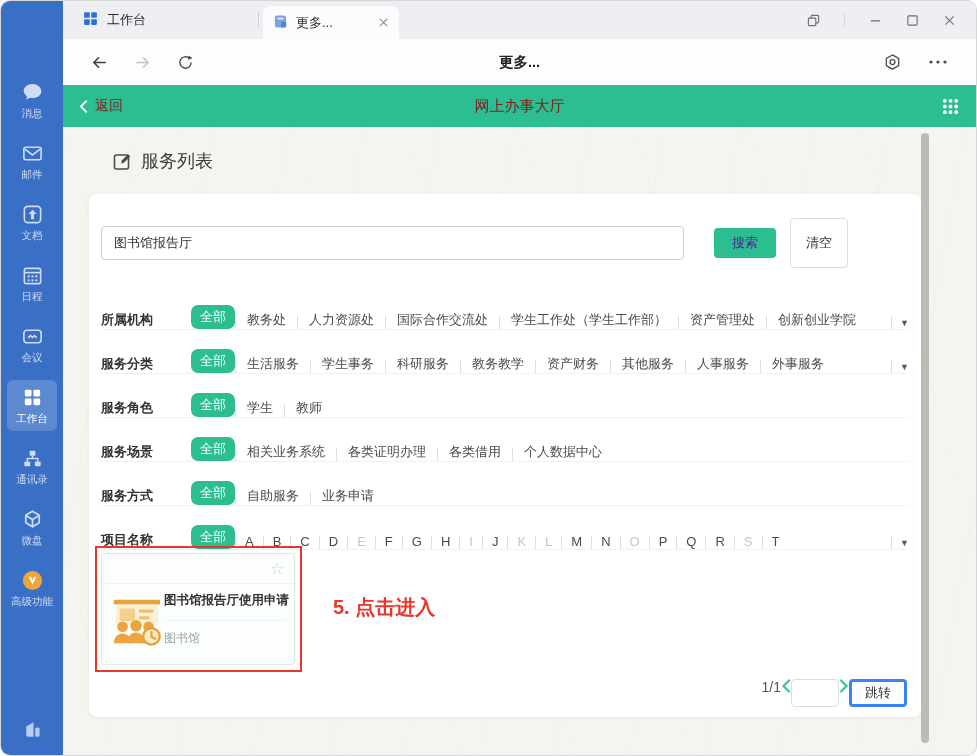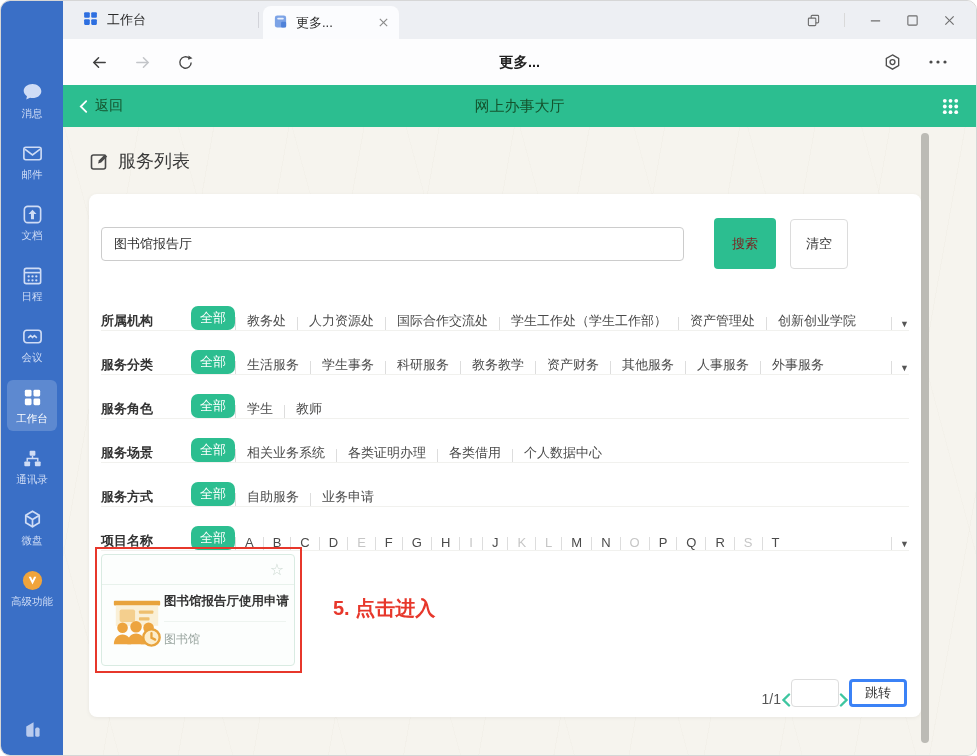--- a/index.html
+++ b/index.html
@@ -30,36 +30,36 @@
   .winctl .ctl{display:flex; cursor:pointer;}
   .ctl-sep{width:1px; height:14px; background:#d9d9d9;}
 
   
   .toolbar{height:46px; background:#fdfdfe; display:flex; align-items:center; gap:26px; padding:0 28px; position:relative; flex:0 0 auto;}
   .tb-icon{display:flex; cursor:pointer;}
   .tb-title{position:absolute; left:0; right:0; text-align:center; font-size:14.5px; font-weight:bold; color:#1f1f1f; pointer-events:none;}
   .tb-right{margin-left:auto; display:flex; align-items:center; gap:26px; z-index:1;}
 
   
-  .appheader{height:42px; background:var(--green); display:flex; align-items:center; padding:0 16px; position:relative; color:#14532d; flex:0 0 auto;}
+  .appheader{height:42px; background:var(--green); display:flex; align-items:center; padding:0 16px; position:relative; color:#7f1d1d; flex:0 0 auto;}
   .hd-back{display:flex; align-items:center; gap:7px; font-size:14px; cursor:pointer;}
   .hd-title{position:absolute; left:0; right:0; text-align:center; font-size:15px; pointer-events:none;}
   .hd-grid{margin-left:auto; display:flex; cursor:pointer; z-index:1;}
 
   
   .content{flex:1; position:relative; background-color:#f6f4ee;
     background-image:repeating-linear-gradient(100deg, rgba(185,175,150,.05) 0 1px, transparent 1px 74px),
-                     repeating-linear-gradient(255deg, rgba(185,175,150,.04) 0 1px, transparent 1px 110px);}
+                     repeating-linear-gradient(255deg, rgba(185,175,150,.04) 0 1px, transparent 1px 110px);padding-left:23px;}
   .page-title{display:flex; align-items:center; gap:9px; margin:22px 0 0 26px; font-size:18px; color:#3a3a3a;}
 
   .panel{position:absolute; left:26px; top:67px; width:832px; height:523px; background:#fff; border-radius:8px; box-shadow:0 1px 4px rgba(0,0,0,.06); padding:24px 12px;}
 
   .search-row{display:flex; align-items:center;}
   .search-input{width:583px; height:34px; border:1px solid #ccc; border-radius:4px; padding:0 12px; font-size:13px; color:#333; outline:none; font-family:inherit;}
-  .btn-search{margin-left:30px; width:62px; height:51px; background:var(--green); color:#7f1d1d; border:none; border-radius:4px; font-size:13px; cursor:pointer; font-family:inherit;}
+  .btn-search{margin-left:30px; width:62px; height:30px; background:var(--green); color:#4c1d95; border:none; border-radius:4px; font-size:13px; cursor:pointer; font-family:inherit;}
   .btn-clear{margin-left:14px; width:58px; height:50px; background:#fff; color:#333; border:1px solid #dcdcdc; border-radius:4px; font-size:13px; cursor:pointer; font-family:inherit;}
 
   .filters{margin-top:18px;}
   .frow{display:flex; align-items:flex-end; height:44px; border-bottom:1px solid #f1f1ee; font-size:13px;}
   .flabel{width:90px; font-weight:bold; color:#333; flex:0 0 auto;}
   .chip{background:var(--green); color:#fff; border-radius:7px; padding:3px 9px; cursor:pointer; flex:0 0 auto;}
   .fsep{width:1px; height:13px; background:#ddd; margin:0 0; flex:0 0 auto;}
   .opt{color:#4a4a4a; padding:0 11px; white-space:nowrap; cursor:pointer;}
   .opt.letter{padding:0 9px;}
   .opt.dim{color:#c6c6c6;}
@@ -71,21 +71,21 @@
   .service-card{position:absolute; left:0; top:3px; width:194px; height:112px; background:#fcfefd; border:1px solid #d9ebe2; border-radius:4px; cursor:pointer;}
   .card-top{height:30px; display:flex; align-items:center; justify-content:flex-end; padding-right:10px; border-bottom:1px solid #e8f2ec;}
   .star{color:#ccd9d2; font-size:16px; cursor:pointer; line-height:1;}
   .card-body{display:flex; align-items:flex-end; gap:0; padding:8px 8px;}
   .card-icon{flex:0 0 auto; display:flex;}
   .card-text{flex:1; min-width:0;}
   .card-title{font-size:12.5px; font-weight:bold; color:#333; white-space:nowrap;}
   .card-org{font-size:12px; color:#9aa6a0; border-top:1px solid #eef4f0; margin-top:11px; padding-top:9px;}
   .annot{position:absolute; left:232px; top:44px; color:var(--red); font-size:20px; font-weight:600; white-space:nowrap;}
 
-  .pager{position:absolute; right:14px; bottom:10px; display:flex; align-items:flex-end; }
+  .pager{position:absolute; right:14px; bottom:10px; display:flex; align-items:flex-start; }
   .pg-info{font-size:14px; color:#555;}
   .pg-arrow{display:flex; cursor:pointer;}
   .pg-input{width:48px; height:28px; border:1px solid #ddd; border-radius:4px; outline:none; text-align:center; font-size:13px; font-family:inherit;}
   .pg-jump{height:28px; padding:0 13px; background:#fff; border:3px solid #3b82f6; border-radius:4px; font-size:13px; color:#333; cursor:pointer; font-family:inherit;}
 
   .vscroll{position:absolute; right:47px; top:6px; bottom:12px; width:8px; border-radius:4px; background:#aeaca6; opacity:.8;}
 </style>
 </head>
 <body>
 

